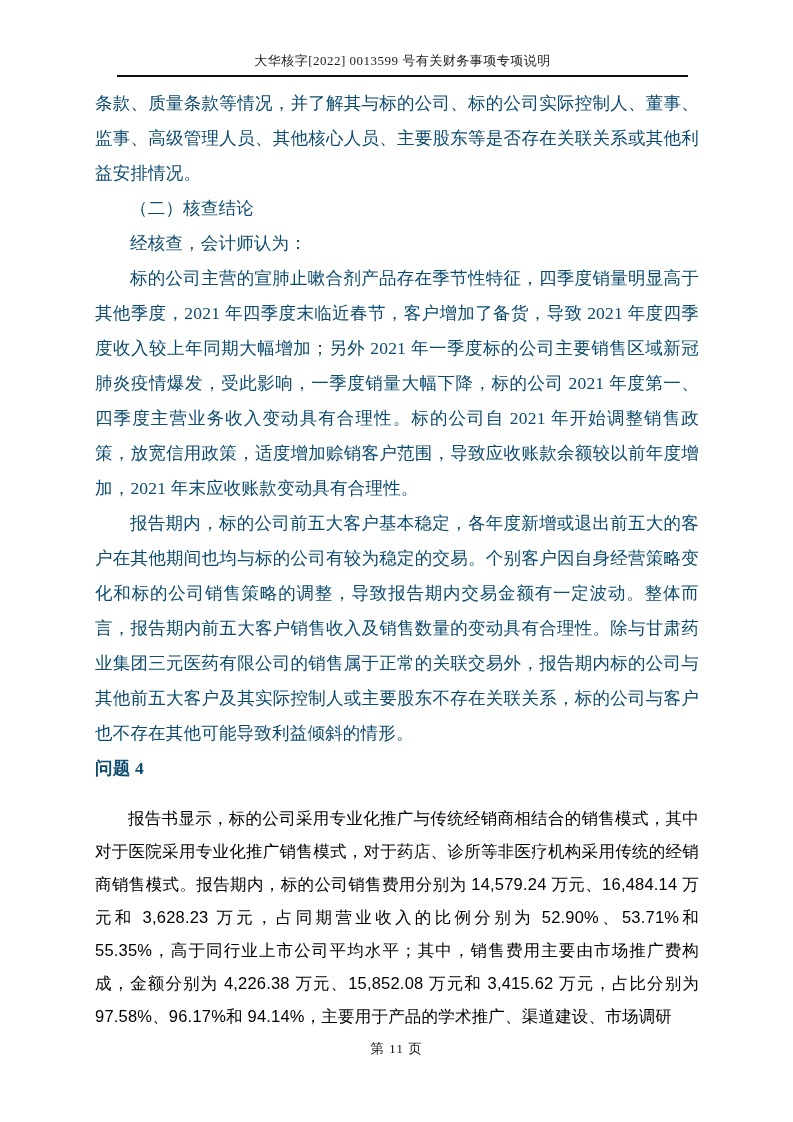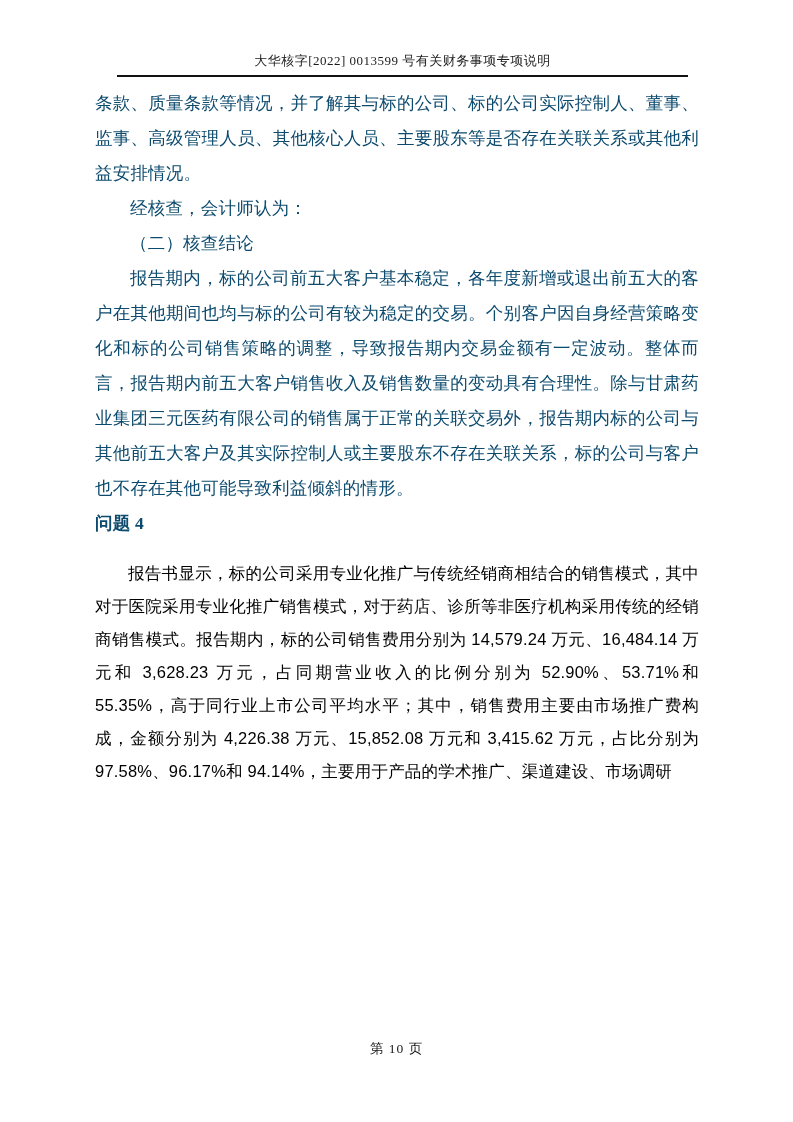--- a/index.html
+++ b/index.html
@@ -83,28 +83,29 @@
 <body>
 
 <div class="page">
 
   <div class="page-header">大华核字[2022] 0013599 号有关财务事项专项说明</div>
 
   <div class="content">
 
     <p class="carryover">条款、质量条款等情况，并了解其与标的公司、标的公司实际控制人、董事、监事、高级管理人员、其他核心人员、主要股东等是否存在关联关系或其他利益安排情况。</p>
 
+    <p class="indent2">（二）核查结论</p>
+
     <p class="indent2">经核查，会计师认为：</p>
 
-    <p class="indent2">（二）核查结论</p>
-
+    <p class="indent2">标的公司主营的宣肺止嗽合剂产品存在季节性特征，四季度销量明显高于其他季度，2021 年四季度末临近春节，客户增加了备货，导致 2021 年度四季度收入较上年同期大幅增加；另外 2021 年一季度标的公司主要销售区域新冠肺炎疫情爆发，受此影响，一季度销量大幅下降，标的公司 2021 年度第一、四季度主营业务收入变动具有合理性。标的公司自 2021 年开始调整销售政策，放宽信用政策，适度增加赊销客户范围，导致应收账款余额较以前年度增加，2021 年末应收账款变动具有合理性。</p>
 
     <p class="indent2">报告期内，标的公司前五大客户基本稳定，各年度新增或退出前五大的客户在其他期间也均与标的公司有较为稳定的交易。个别客户因自身经营策略变化和标的公司销售策略的调整，导致报告期内交易金额有一定波动。整体而言，报告期内前五大客户销售收入及销售数量的变动具有合理性。除与甘肃药业集团三元医药有限公司的销售属于正常的关联交易外，报告期内标的公司与其他前五大客户及其实际控制人或主要股东不存在关联关系，标的公司与客户也不存在其他可能导致利益倾斜的情形。</p>
 
     <p class="question-heading">问题 4</p>
 
     <p class="question-body">报告书显示，标的公司采用专业化推广与传统经销商相结合的销售模式，其中对于医院采用专业化推广销售模式，对于药店、诊所等非医疗机构采用传统的经销商销售模式。报告期内，标的公司销售费用分别为 14,579.24 万元、16,484.14 万元和 3,628.23 万元，占同期营业收入的比例分别为 52.90%、53.71%和 55.35%，高于同行业上市公司平均水平；其中，销售费用主要由市场推广费构成，金额分别为 4,226.38 万元、15,852.08 万元和 3,415.62 万元，占比分别为 97.58%、96.17%和 94.14%，主要用于产品的学术推广、渠道建设、市场调研</p>
 
   </div>
 
-  <div class="page-footer">第 10 页</div>
+  <div class="page-footer">第 11 页</div>
 
 </div>
 
 </body></html>

